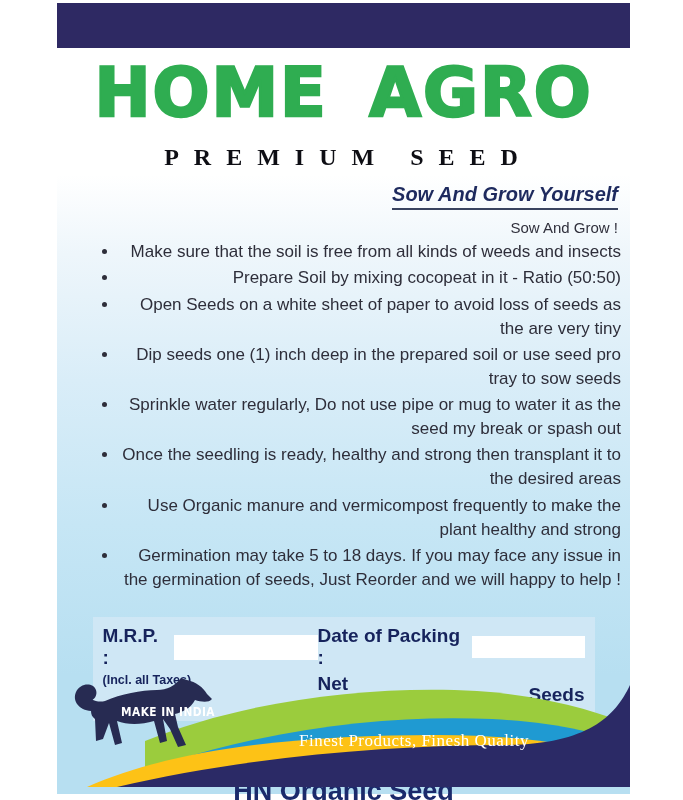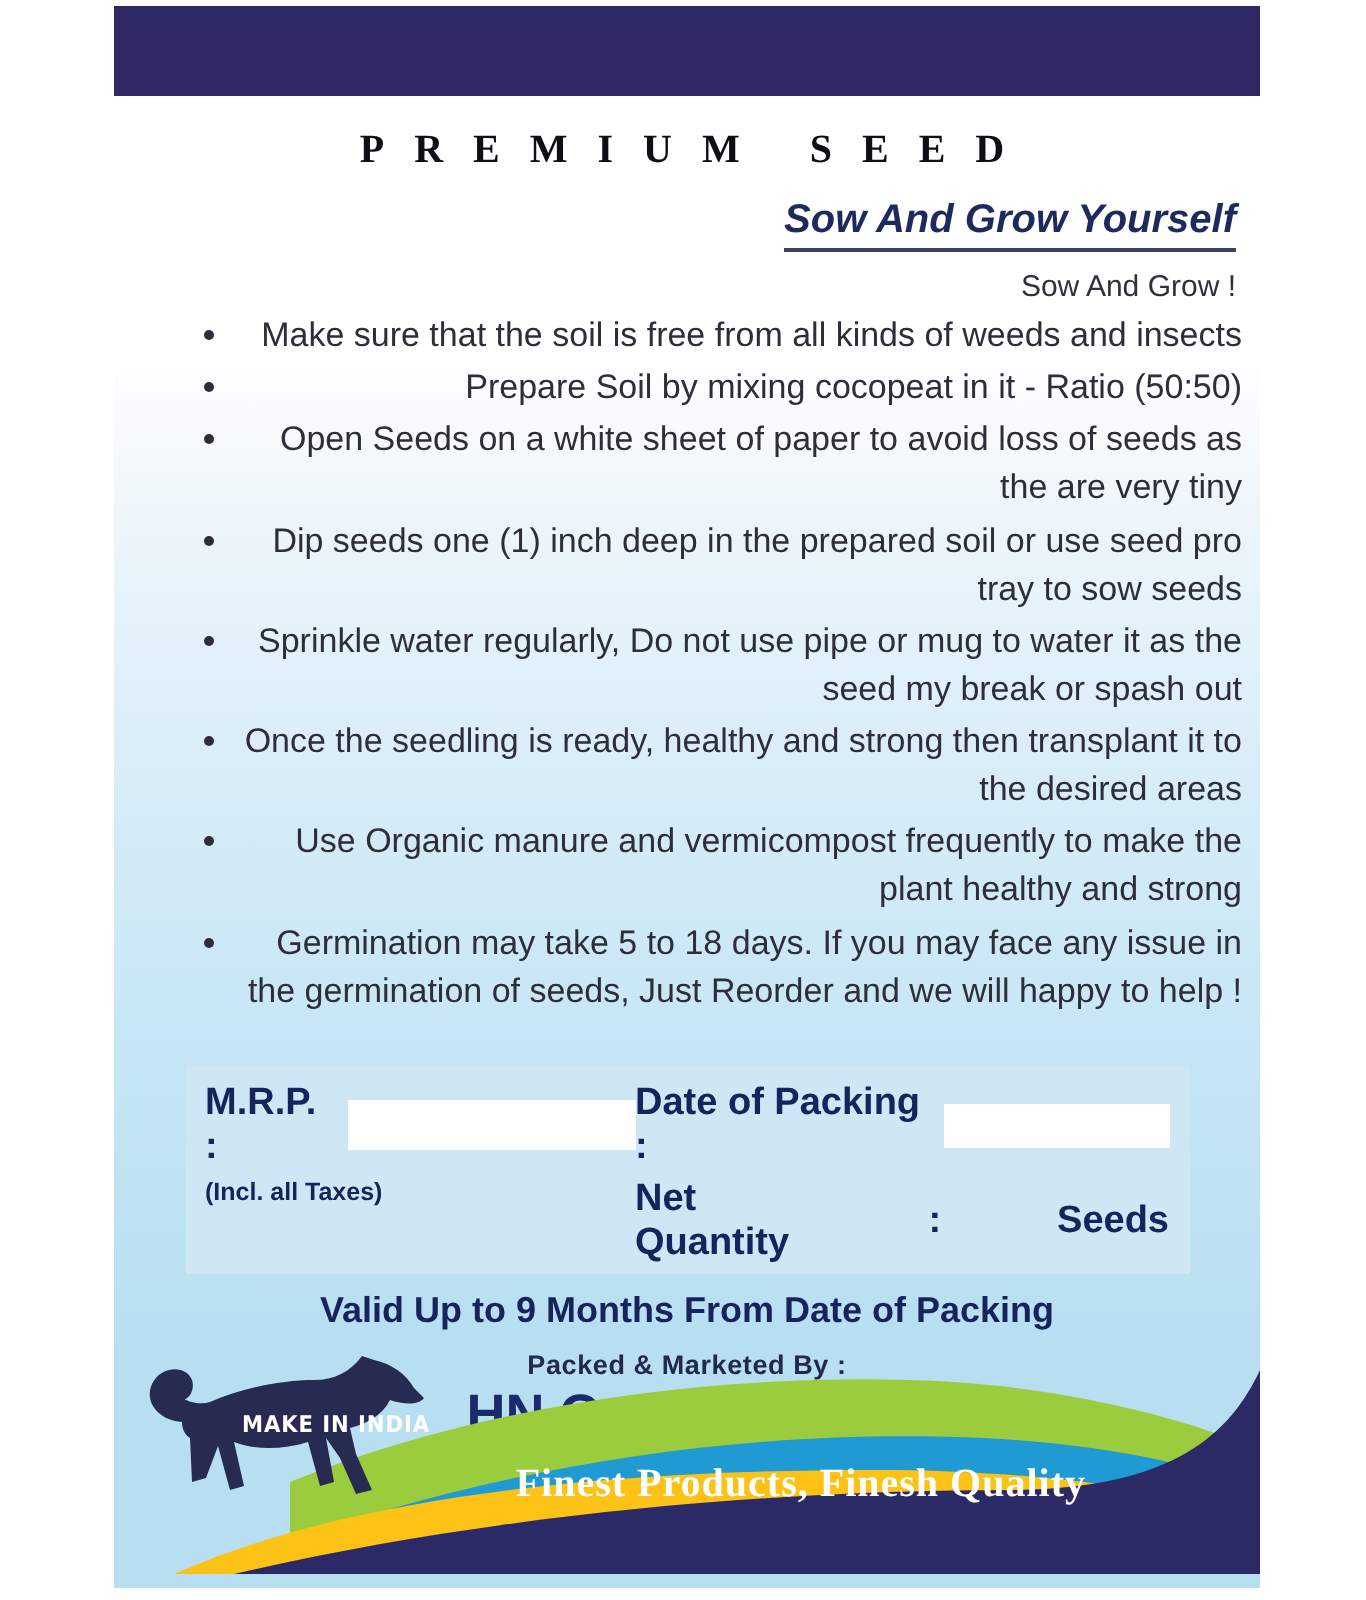--- a/index.html
+++ b/index.html
@@ -16,21 +16,21 @@
   }
   .brand{
     margin-top:10px;text-align:center;color:#2fad51;
     font-family:"DejaVu Sans", sans-serif;font-weight:bold;
     font-size:67px;line-height:1.05;letter-spacing:2px;word-spacing:16px;
     -webkit-text-stroke:2.5px #2fad51;
   }
   .subtitle{
     margin-top:16px;text-align:center;color:#0e0e14;
     font-family:"Liberation Serif", serif;font-weight:bold;
-    font-size:20px;letter-spacing:15px;text-indent:10px;
+    font-size:24px;letter-spacing:15px;text-indent:10px;
   }
   .instructions{margin:12px 12px 0 36px;text-align:right;}
   .instructions h2{
     margin:0;display:inline-block;font-size:20px;font-style:italic;font-weight:bold;
     color:#1e2a5e;border-bottom:2px solid #39435f;padding-bottom:2px;
   }
   .intro{margin-top:9px;font-size:15px;color:#30303c;margin-left:19px;}
   ul.steps{margin:4px 0 0 0;padding-left:26px;width:502px;}
   ul.steps li{
     font-size:17px;line-height:1.42;color:#2e2e3a;margin:2px 0;
@@ -62,32 +62,33 @@
   .mk-name{font-size:27px;font-weight:bold;color:#1b2a6b;margin-top:2px;}
   .waves{position:absolute;left:0;bottom:7px;width:500px;height:112px;}
   .waves svg{position:absolute;left:0;top:0;}
   .lion-wrap{position:absolute;left:12px;top:2px;width:160px;height:84px;}
   .make-in-india{
     position:absolute;left:40px;top:28px;width:118px;text-align:center;
     color:#ffffff;font-weight:bold;font-size:11.5px;letter-spacing:0.5px;
     font-family:"DejaVu Sans", sans-serif;transform:scaleX(0.92);
   }
   .tagline{
-    position:absolute;right:14px;top:56px;color:#ffffff;
-    font-family:"Liberation Serif", serif;font-weight:bold;font-size:20px;
+    position:absolute;right:28px;top:56px;color:#ffffff;
+    font-family:"Liberation Serif", serif;font-weight:normal;font-size:17px;
     letter-spacing:0.5px;white-space:nowrap;
   }
 </style>
 </head>
 <body>
 
 <div class="label">
 
   <div class="topbar"></div>
 
+  <div class="brand">HOME AGRO</div>
 
   <div class="subtitle">PREMIUM SEED</div>
 
   <div class="instructions">
     <h2>Sow And Grow Yourself</h2>
     <div class="intro">Sow And Grow !</div>
     <ul class="steps">
         <li>Make sure that the soil is free from all kinds of weeds and insects</li>
         <li>Prepare Soil by mixing cocopeat in it - Ratio (50:50)</li>
         <li>Open Seeds on a white sheet of paper to avoid loss of seeds as the are very tiny</li>

